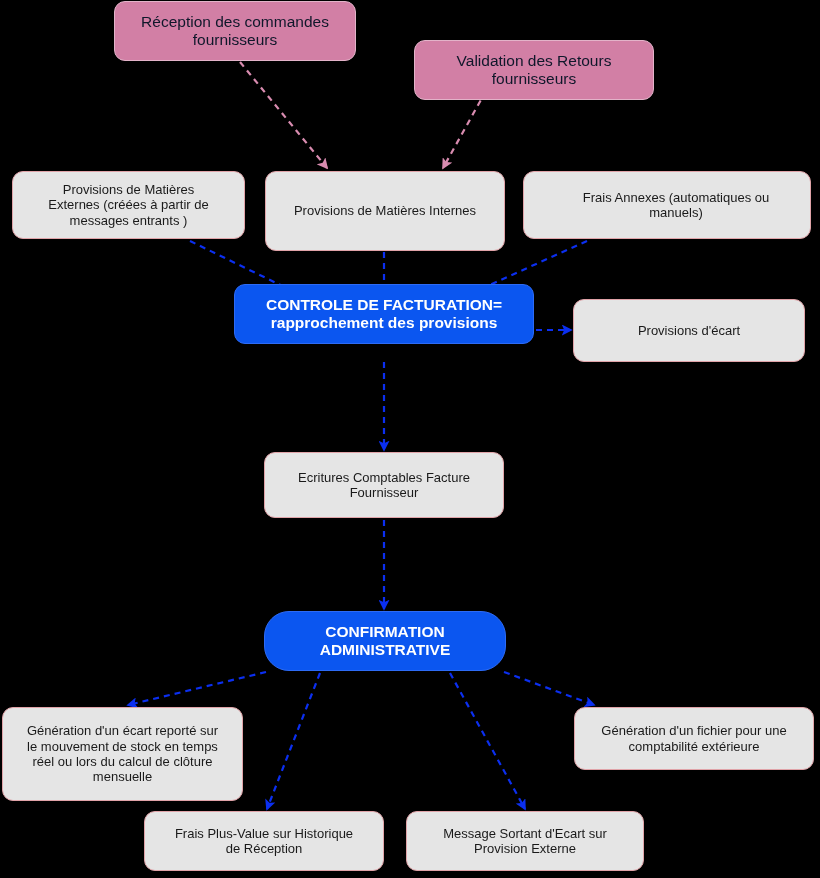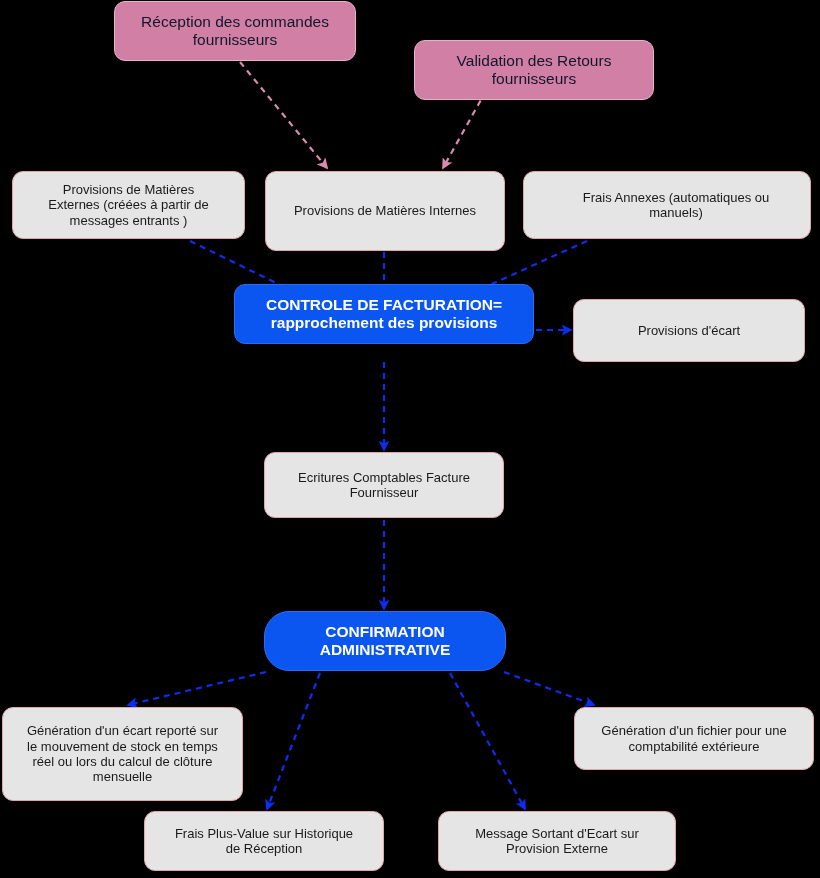--- a/index.html
+++ b/index.html
@@ -101,16 +101,16 @@
       <div class="node blue" style="left: 264px; top: 611px; width: 242px; height: 60px; border-radius: 25px;"><span>CONFIRMATION
 ADMINISTRATIVE</span></div>
       <div class="node orange" style="left: 2px; top: 707px; width: 241px; height: 94px;"><span>Génération d'un écart reporté sur
 le mouvement de stock en temps
 réel ou lors du calcul de clôture
 mensuelle</span></div>
       <div class="node orange" style="left: 574px; top: 707px; width: 240px; height: 63px;"><span>Génération d'un fichier pour une
 comptabilité extérieure</span></div>
       <div class="node orange" style="left: 144px; top: 811px; width: 240px; height: 60px;"><span>Frais Plus-Value sur Historique
 de Réception</span></div>
-      <div class="node orange" style="left: 406px; top: 811px; width: 238px; height: 60px; margin-left: 32px;"><span>Message Sortant d'Ecart sur
+      <div class="node orange" style="left: 406px; top: 811px; width: 238px; height: 60px;"><span>Message Sortant d'Ecart sur
 Provision Externe</span></div>
     </div>
 </div>
 
 </body></html>

